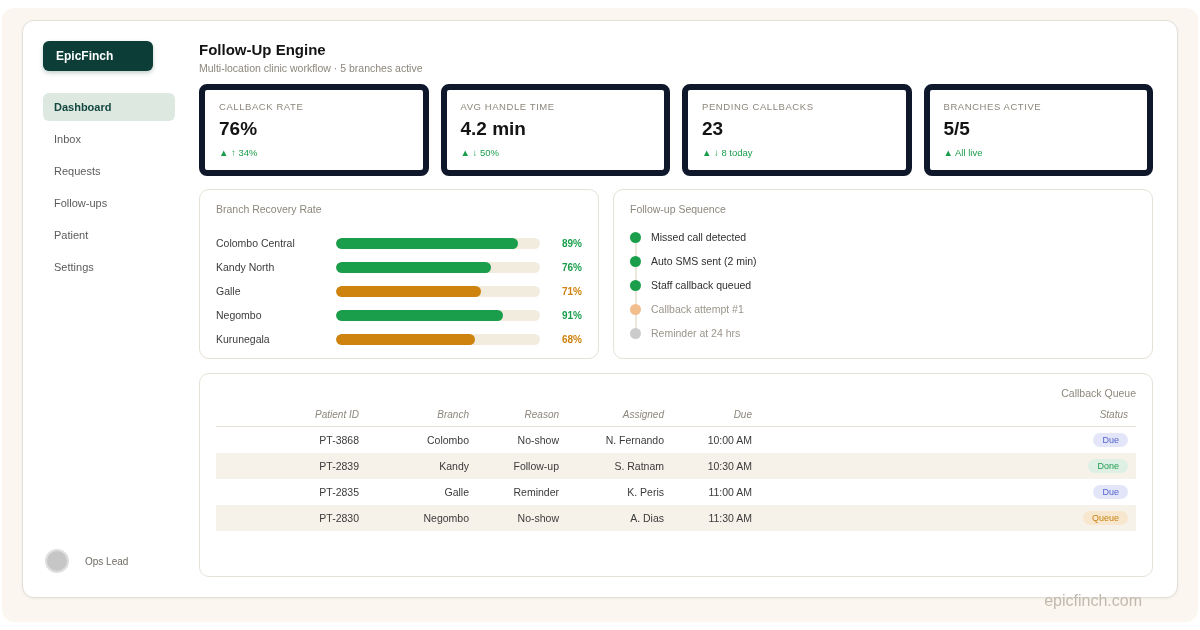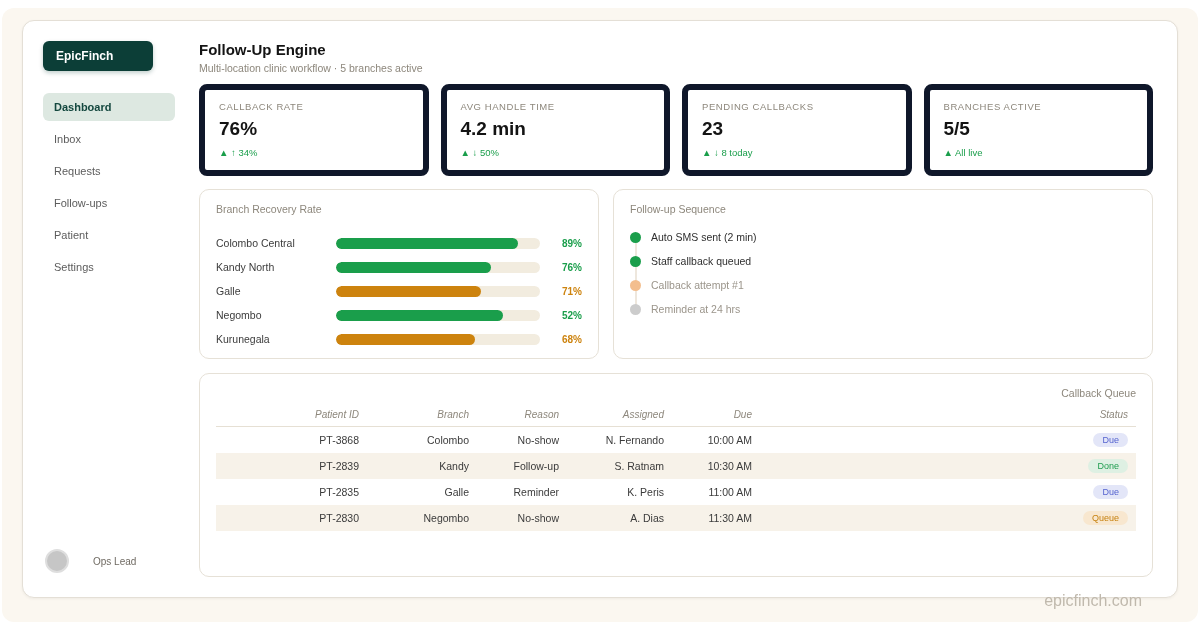--- a/index.html
+++ b/index.html
@@ -13,21 +13,21 @@
 
   
   .sidebar { width:132px; display:flex; flex-direction:column; flex-shrink:0; }
   .logo { background:#0c3e37; color:#ffffff; font-size:12px; font-weight:bold;
     border-radius:6px; height:30px; display:flex; align-items:center; padding:0 13px;
     box-shadow:0 2px 4px rgba(12,62,55,.25); margin-bottom:22px; width:110px; }
   .nav { display:flex; flex-direction:column; gap:4px; }
   .nav-item { font-size:11px; color:#5c5c5c; padding:8px 11px; border-radius:6px; cursor:pointer; }
   .nav-item.active { background:#dde8e1; color:#14483f; font-weight:bold; }
   .side-spacer { flex:1; }
-  .user-row { display:flex; align-items:center; gap:24px; padding:4px 2px; }
+  .user-row { display:flex; align-items:center; gap:16px; padding:4px 2px; }
   .avatar { width:24px; height:24px; border-radius:50%; background:#c6c6c6;
     border:2px solid #dedede; }
   .user-label { font-size:10px; color:#6f6a62; }
 
   
   .main { flex:1; display:flex; flex-direction:column; padding-left:24px; }
   .page-title { font-size:15px; font-weight:bold; color:#141414; }
   .page-subtitle { font-size:10.5px; color:#8d877c; margin-top:4px; }
 
   .stats-row { display:flex; gap:12px; margin-top:10px; }
@@ -138,34 +138,38 @@
             <div class="bar-track">
                 <div class="bar-fill" style="width: 71%; background: rgb(205, 131, 14);"></div>
               </div>
             <div class="bar-pct" style="color: rgb(205, 131, 14);">71%</div>
           </div>
           <div class="bar-row">
             <div class="bar-label">Negombo</div>
             <div class="bar-track">
                 <div class="bar-fill" style="width: 82%; background: rgb(26, 158, 75);"></div>
               </div>
-            <div class="bar-pct" style="color: rgb(26, 158, 75);">52%</div>
+            <div class="bar-pct" style="color: rgb(26, 158, 75);">91%</div>
           </div>
           <div class="bar-row">
             <div class="bar-label">Kurunegala</div>
             <div class="bar-track">
                 <div class="bar-fill" style="width: 68%; background: rgb(205, 131, 14);"></div>
               </div>
             <div class="bar-pct" style="color: rgb(205, 131, 14);">68%</div>
           </div>
         </div>
 
         <div class="panel sequence-panel">
           <div class="panel-title">Follow-up Sequence</div>
           <div class="steps">
+            <div class="step">
+              <span class="step-dot" style="background: rgb(26, 158, 75);"></span>
+              <span class="step-label" style="color: rgb(47, 47, 47);">Missed call detected</span>
+            </div>
             <div class="step">
               <span class="step-dot" style="background: rgb(26, 158, 75);"></span>
               <span class="step-label" style="color: rgb(47, 47, 47);">Auto SMS sent (2 min)</span>
             </div>
             <div class="step">
               <span class="step-dot" style="background: rgb(26, 158, 75);"></span>
               <span class="step-label" style="color: rgb(47, 47, 47);">Staff callback queued</span>
             </div>
             <div class="step">
               <span class="step-dot" style="background: rgb(243, 190, 142);"></span>

